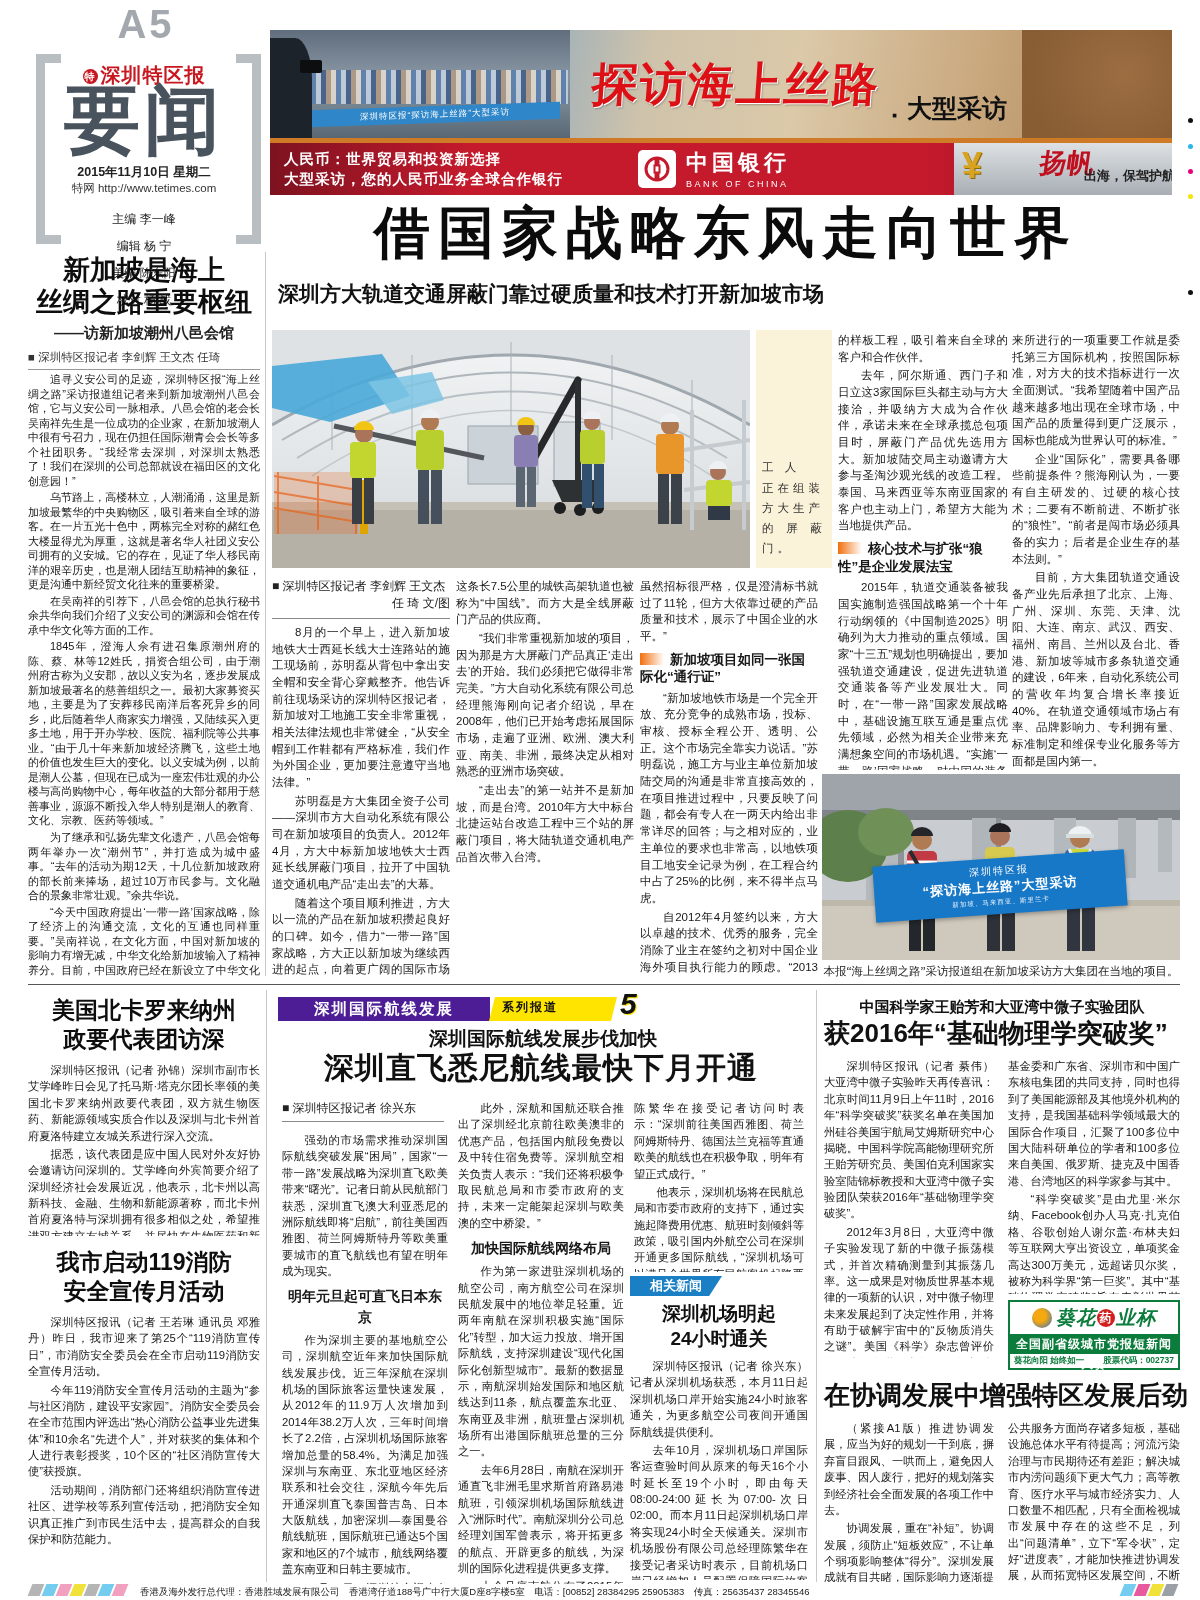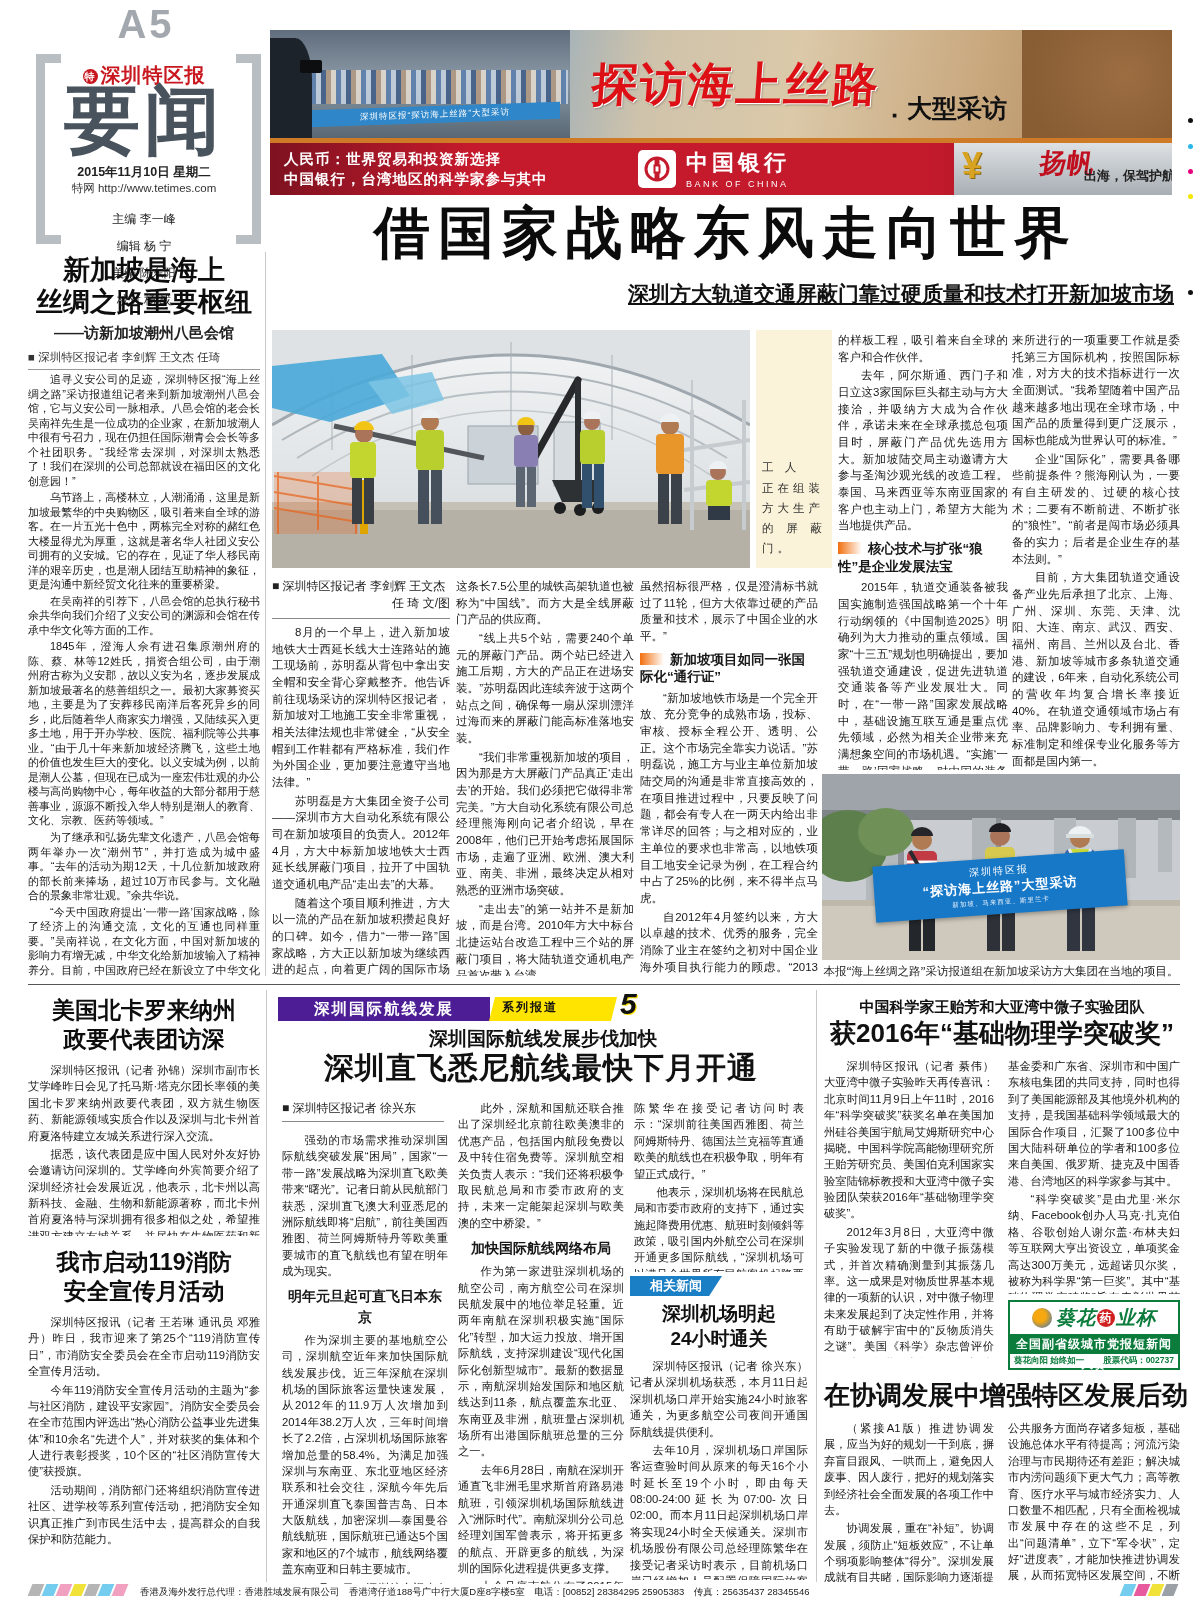--- a/index.html
+++ b/index.html
@@ -49,21 +49,21 @@
   .bocC{position:absolute;left:368px;top:5px;display:flex;align-items:center;}
   .boctile{width:38px;height:38px;background:#fff;border-radius:5px;display:flex;align-items:center;justify-content:center;margin-right:10px;}
   .boccn{color:#fff;font-size:22px;font-weight:bold;letter-spacing:4px;font-family:"Liberation Serif",serif;}
   .bocen{color:#fff;font-size:9px;letter-spacing:2.5px;margin-top:1px;}
   .silver{position:absolute;right:0;top:0;width:218px;height:52px;background:linear-gradient(180deg,#dde1e4,#a8aeb4);overflow:hidden;}
   .yuan{position:absolute;left:8px;top:2px;font-size:36px;font-weight:900;color:#d8a321;text-shadow:1px 1px 0 #8a6a10;}
   .sail1{position:absolute;left:86px;top:2px;font-size:27px;font-weight:900;color:#c01020;transform:skewX(-8deg);}
   .sail2{position:absolute;left:130px;top:24px;font-size:13px;font-weight:bold;color:#222;white-space:nowrap;}
   
   .mh{left:278px;top:196px;width:896px;text-align:center;font-size:56px;font-weight:900;letter-spacing:8px;color:#0b0b0b;white-space:nowrap;}
-  .deck{left:278px;top:280px;width:896px;text-align:right;font-size:21px;font-weight:bold;color:#111;text-decoration:underline;}
+  .deck{left:278px;top:280px;width:896px;text-align:left;font-size:21px;font-weight:bold;color:#111;}
   
   .photo1{left:272px;top:330px;width:478px;height:238px;overflow:hidden;background:#dfe2e4;}
   .beige{left:756px;top:330px;width:76px;height:238px;background:#fbf3d9;}
   .pcap{position:absolute;right:6px;bottom:10px;width:64px;font-size:11.5px;line-height:1.75;letter-spacing:4px;
         color:#333;white-space:pre-line;text-align:justify;}
   .mby{left:272px;top:578px;width:178px;font-size:12px;color:#222;border-bottom:1px solid #888;padding-bottom:5px;line-height:1.45;}
   .mby .r{display:block;text-align:right;}
   .photo2{left:822px;top:774px;width:358px;height:186px;overflow:hidden;background:#c9cdd1;}
   .p2banner{position:absolute;left:52px;top:84px;width:252px;height:56px;background:#1878c8;transform:rotate(-4deg);
     color:#fff;text-align:center;overflow:hidden;box-shadow:0 2px 4px rgba(0,0,0,.3);}
@@ -85,21 +85,21 @@
   .airkick{left:278px;top:1026px;width:530px;text-align:center;font-size:19px;font-weight:bold;}
   .airhl{left:272px;top:1048px;width:538px;text-align:center;font-size:30px;font-weight:900;letter-spacing:1px;white-space:nowrap;}
   .airby{left:282px;top:1100px;width:162px;font-size:12px;color:#222;border-bottom:1px solid #888;padding-bottom:4px;}
   .related{left:630px;top:1276px;width:178px;height:306px;}
   .rlabel{position:absolute;left:0;top:0;width:92px;height:20px;background:#1a7fc4;color:#fff;font-size:13px;font-weight:bold;
     line-height:20px;text-align:center;clip-path:polygon(0 0,100% 0,86% 100%,0 100%);}
   .rtitle{position:absolute;left:0;top:26px;width:178px;text-align:center;font-size:19px;font-weight:900;line-height:1.3;}
   .rbody{position:absolute;left:0;top:82px;width:178px;height:222px;}
   
   .scik{left:824px;top:998px;width:356px;text-align:center;font-size:15px;font-weight:bold;}
-  .scih{left:824px;top:1016px;width:356px;text-align:center;font-size:26px;font-weight:900;white-space:nowrap;}
+  .scih{left:824px;top:1016px;width:356px;font-size:26px;font-weight:900;white-space:nowrap;}
   .gad{left:1008px;top:1300px;width:172px;height:70px;border:2px solid #0c7c3c;background:#fff;box-sizing:border-box;}
   .gadrow1{height:32px;display:flex;align-items:center;justify-content:center;}
   .sunflower{width:20px;height:20px;border-radius:50%;background:radial-gradient(circle at 40% 40%,#f5a80f 35%,#2a6fd0);margin-right:4px;}
   .gbrand{font-size:19px;font-weight:900;color:#0c7c3c;font-style:italic;letter-spacing:1px;}
   .gpill{display:inline-block;width:18px;height:18px;border-radius:50%;background:#d02020;color:#fff;font-size:12px;line-height:18px;
     text-align:center;font-style:normal;vertical-align:2px;margin:0 1px;}
   .gadrow2{height:20px;background:#0c7c3c;color:#fff;font-size:12px;font-weight:bold;text-align:center;line-height:20px;letter-spacing:1px;}
   .gadrow3{height:14px;display:flex;justify-content:space-between;font-size:8.5px;color:#0c7c3c;padding:1px 4px;font-weight:bold;}
   .coordh{left:824px;top:1378px;width:356px;text-align:center;font-size:26px;font-weight:900;white-space:nowrap;}
   
@@ -152,21 +152,21 @@
     </div>
     <div class="mapzone"></div>
     <div class="btitle">探访海上丝路</div>
     <div class="btag">．大型采访</div>
   </div>
   <div class="abs bannerstrip"></div>
 
   <div class="abs boc">
     <div class="bocL">
       <div>人民币：世界贸易和投资新选择</div>
-        <div>中国银行，台湾地区的科学家参与其中</div>
+        <div>大型采访，您的人民币业务全球合作银行</div>
     </div>
     <div class="bocC">
       <div class="boctile">
         <svg width="28" height="28" viewBox="0 0 28 28">
             <circle cx="14" cy="14" r="11" fill="none" stroke="#c41a2c" stroke-width="3"></circle>
             <rect x="11.5" y="4" width="5" height="20" fill="#c41a2c"></rect>
             <rect x="9" y="10.5" width="10" height="7" fill="#fff"></rect>
             <rect x="11.5" y="10.5" width="5" height="7" fill="none" stroke="#c41a2c" stroke-width="2"></rect>
           </svg>
       </div>
@@ -289,21 +289,20 @@
   <div class="abs mby">
     <span>■ 深圳特区报记者 李剑辉 王文杰</span><span class="r">任 琦 文/图</span>
   </div>
   <div class="col" style="left:272px;top:624px;width:178px;height:352px;">
       <p class="blk-p">8月的一个早上，进入新加坡地铁大士西延长线大士连路站的施工现场前，苏明磊从背包中拿出安全帽和安全背心穿戴整齐。他告诉前往现场采访的深圳特区报记者，新加坡对工地施工安全非常重视，相关法律法规也非常健全，“从安全帽到工作鞋都有严格标准，我们作为外国企业，更加要注意遵守当地法律。”</p>
       <p class="blk-p">苏明磊是方大集团全资子公司——深圳市方大自动化系统有限公司在新加坡项目的负责人。2012年4月，方大中标新加坡地铁大士西延长线屏蔽门项目，拉开了中国轨道交通机电产品“走出去”的大幕。</p>
       <p class="blk-p">随着这个项目顺利推进，方大以一流的产品在新加坡积攒起良好的口碑。如今，借力“一带一路”国家战略，方大正以新加坡为继续西进的起点，向着更广阔的国际市场出发。</p>
     </div>
   <div class="col" style="left:456px;top:578px;width:178px;height:398px;">
       <p class="blk-cont">这条长7.5公里的城铁高架轨道也被称为“中国线”。而方大是全线屏蔽门产品的供应商。</p>
-      <p class="blk-p">“线上共5个站，需要240个单元的屏蔽门产品。两个站已经进入施工后期，方大的产品正在进场安装。”苏明磊因此连续奔波于这两个站点之间，确保每一扇从深圳漂洋过海而来的屏蔽门能高标准落地安装。</p>
       <p class="blk-p">“我们非常重视新加坡的项目，因为那是方大屏蔽门产品真正‘走出去’的开始。我们必须把它做得非常完美。”方大自动化系统有限公司总经理熊海刚向记者介绍说，早在2008年，他们已开始考虑拓展国际市场，走遍了亚洲、欧洲、澳大利亚、南美、非洲，最终决定从相对熟悉的亚洲市场突破。</p>
       <p class="blk-p">“走出去”的第一站并不是新加坡，而是台湾。2010年方大中标台北捷运站台改造工程中三个站的屏蔽门项目，将大陆轨道交通机电产品首次带入台湾。</p>
     </div>
   <div class="col" style="left:640px;top:578px;width:178px;height:398px;">
       <p class="blk-cont">虽然招标很严格，仅是澄清标书就过了11轮，但方大依靠过硬的产品质量和技术，展示了中国企业的水平。”</p>
       <p class="blk-h"><span class="hb"></span>新加坡项目如同一张国际化“通行证”</p>
       <p class="blk-p">“新加坡地铁市场是一个完全开放、充分竞争的成熟市场，投标、审核、授标全程公开、透明、公正。这个市场完全靠实力说话。”苏明磊说，施工方与业主单位新加坡陆交局的沟通是非常直接高效的，在项目推进过程中，只要反映了问题，都会有专人在一两天内给出非常详尽的回答；与之相对应的，业主单位的要求也非常高，以地铁项目工地安全记录为例，在工程合约中占了25%的比例，来不得半点马虎。</p>
       <p class="blk-p">自2012年4月签约以来，方大以卓越的技术、优秀的服务，完全消除了业主在签约之初对中国企业海外项目执行能力的顾虑。“2013年6月，新加坡陆交局铁路系统总监专程来到深圳考察，方大的设计能力、工艺水平、质量管理和执行效率让他竖起了大拇指。”熊海刚说。</p>
     </div>
   <div class="col" style="left:838px;top:332px;width:170px;height:438px;">

